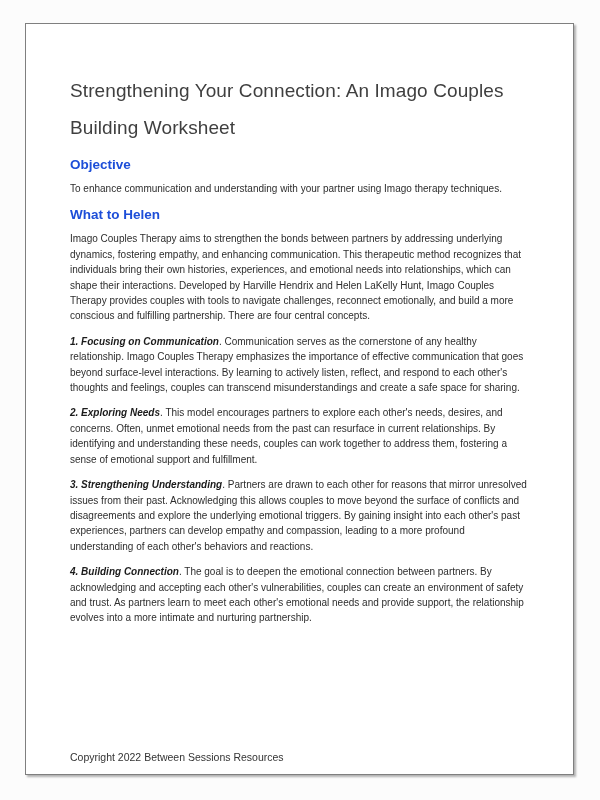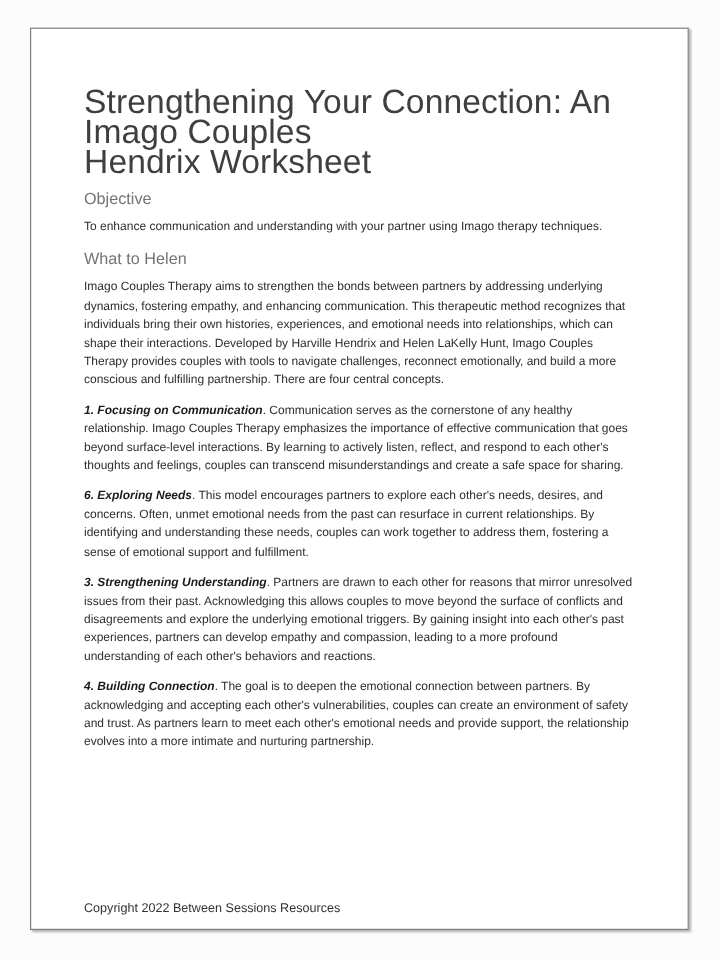--- a/index.html
+++ b/index.html
@@ -19,33 +19,33 @@
     width: 549px;
     height: 752px;
     background: #ffffff;
     border: 1px solid #7f7f7f;
     box-shadow: 1.5px 1.5px 2px rgba(0,0,0,0.30);
   }
   .content {
     padding: 48px 44px 0 44px;
   }
   .doc-title {
-    font-size: 28px;
-    line-height: 25px;
+    font-size: 19px;
+    line-height: 37px;
     font-weight: 400;
     color: #3f3f3f;
     margin: 0 0 10px 0;
     letter-spacing: 0.1px;
   }
   .doc-title span { display: block; }
   .section-heading {
     font-size: 13.5px;
     line-height: 17px;
-    font-weight: 400;
-    color: #737373;
+    font-weight: 700;
+    color: #1d4ed8;
     margin: 3px 0 8px 0;
   }
   .para {
     font-size: 10px;
     line-height: 15.4px;
     color: #2d2d2d;
     margin: 0 0 10px 0;
   }
   .para .lead {
     font-weight: 700;
@@ -61,32 +61,32 @@
   }
 </style>
 </head>
 <body>
 
 <div class="page">
   <div class="content">
 
     <h1 class="doc-title">
       <span>Strengthening Your Connection: An Imago Couples</span>
-      <span>Hendrix Worksheet</span>
+      <span>Building Worksheet</span>
     </h1>
 
     <h2 class="section-heading">Objective</h2>
     <p class="para"><span>To enhance communication and understanding with your partner using Imago therapy techniques.</span></p>
 
     <h2 class="section-heading">What to Helen</h2>
     <p class="para"><span>Imago Couples Therapy aims to strengthen the bonds between partners by addressing underlying dynamics, fostering empathy, and enhancing communication. This therapeutic method recognizes that individuals bring their own histories, experiences, and emotional needs into relationships, which can shape their interactions. Developed by Harville Hendrix and Helen LaKelly Hunt, Imago Couples Therapy provides couples with tools to navigate challenges, reconnect emotionally, and build a more conscious and fulfilling partnership. There are four central concepts.</span></p>
 
     <p class="para"><span class="lead">1. Focusing on Communication</span><span>. Communication serves as the cornerstone of any healthy relationship. Imago Couples Therapy emphasizes the importance of effective communication that goes beyond surface-level interactions. By learning to actively listen, reflect, and respond to each other's thoughts and feelings, couples can transcend misunderstandings and create a safe space for sharing.</span></p>
 
-    <p class="para"><span class="lead">6. Exploring Needs</span><span>. This model encourages partners to explore each other's needs, desires, and concerns. Often, unmet emotional needs from the past can resurface in current relationships. By identifying and understanding these needs, couples can work together to address them, fostering a sense of emotional support and fulfillment.</span></p>
+    <p class="para"><span class="lead">2. Exploring Needs</span><span>. This model encourages partners to explore each other's needs, desires, and concerns. Often, unmet emotional needs from the past can resurface in current relationships. By identifying and understanding these needs, couples can work together to address them, fostering a sense of emotional support and fulfillment.</span></p>
 
     <p class="para"><span class="lead">3. Strengthening Understanding</span><span>. Partners are drawn to each other for reasons that mirror unresolved issues from their past. Acknowledging this allows couples to move beyond the surface of conflicts and disagreements and explore the underlying emotional triggers. By gaining insight into each other's past experiences, partners can develop empathy and compassion, leading to a more profound understanding of each other's behaviors and reactions.</span></p>
 
     <p class="para"><span class="lead">4. Building Connection</span><span>. The goal is to deepen the emotional connection between partners. By acknowledging and accepting each other's vulnerabilities, couples can create an environment of safety and trust. As partners learn to meet each other's emotional needs and provide support, the relationship evolves into a more intimate and nurturing partnership.</span></p>
 
 
   </div>
 
   <div class="footer-note">Copyright 2022 Between Sessions Resources</div>
 </div>

